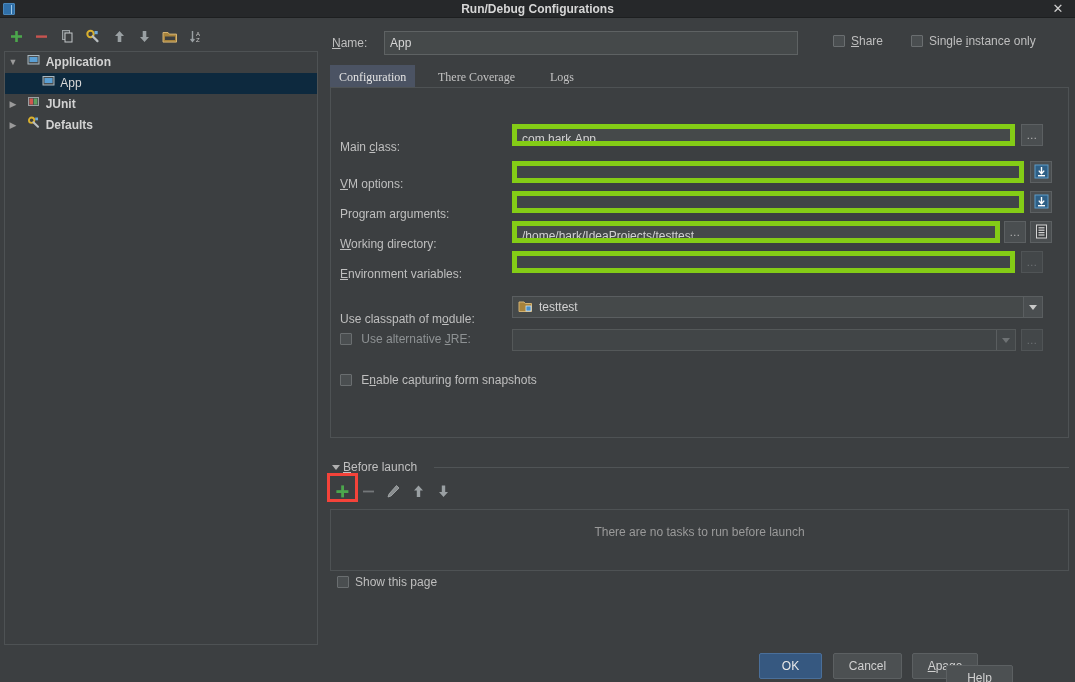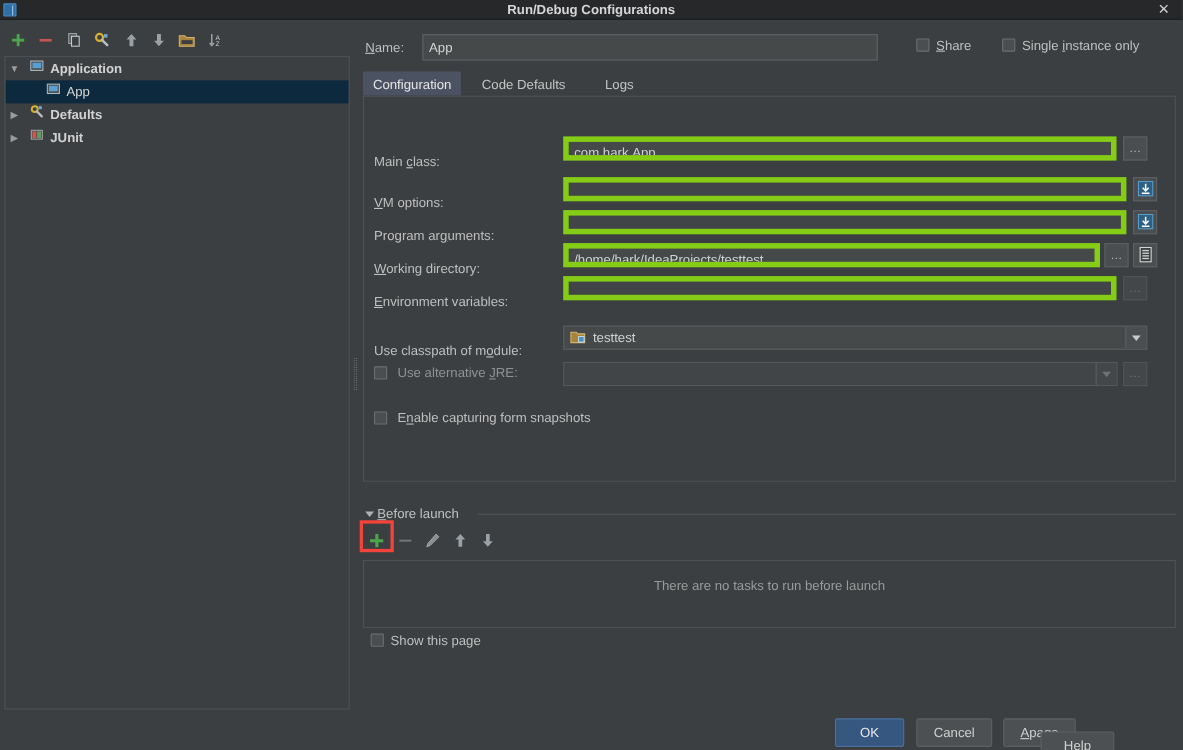--- a/index.html
+++ b/index.html
@@ -120,20 +120,21 @@
   #single-wrap{ position:absolute; left:583px; top:4px; height:16px; cursor:pointer;}
   .cbx-label { position:absolute; left:18px; top:-1px; white-space:nowrap; color:#bfbfbf; font-size:12px;}
   .mn { text-decoration: underline; }
 
   
   #tabs { position:absolute; left:2px; top:40px; width:739px; height:22px; }
   .tab {
     position:absolute; top:0; height:22px; line-height:22px;
     padding: 0 8px; font-size:12px; color:#c3c3c3; cursor:pointer;
     border:1px solid transparent;
+    font-family:Liberation Serif, serif;
   }
   .tab.active { background:#4b5363; color:#e4e4e4; }
 
   
   #configbox {
     position:absolute; left:2px; top:62px; width:739px; height:351px;
     border:1px solid #4e5254; background:#3c3f41;
   }
   .frow { position:absolute; left:0; width:739px; height:22px; }
   .flabel { position:absolute; left:9px; top:3px; font-size:12px; color:#bfbfbf; white-space:nowrap;margin-top:13px; }
@@ -303,38 +304,38 @@
             <rect x="2.5" y="4" width="8" height="5" fill="#5a9fd4"></rect>
           </svg>
         </span>
         <span class="tlabel">App</span>
       </div>
 
       <div class="tnode">
         <span class="twisty">▶</span>
         <span class="ticon">
           <svg width="13" height="13" viewBox="0 0 13 13">
-            <circle cx="4.6" cy="4.2" r="2.7" fill="none" stroke="#d9b02e" stroke-width="1.8"></circle>
-            <path d="M6.4 6.2 L11 10.8" stroke="#b9bec0" stroke-width="2" stroke-linecap="round"></path>
-            <rect x="8.2" y="1.5" width="2.8" height="2.8" fill="#6fa8d6"></rect>
+            <rect x="1.5" y="2.5" width="10" height="8" fill="#4a4e50" stroke="#9aa0a3" stroke-width="1"></rect>
+            <rect x="2.5" y="3.5" width="3.5" height="6" fill="#d0564f"></rect>
+            <rect x="6.8" y="3.5" width="3.5" height="6" fill="#5fa05f"></rect>
           </svg>
         </span>
-        <span class="tlabel">Defaults</span>
+        <span class="tlabel">JUnit</span>
       </div>
 
       <div class="tnode">
         <span class="twisty">▶</span>
         <span class="ticon">
           <svg width="13" height="13" viewBox="0 0 13 13">
-            <rect x="1.5" y="2.5" width="10" height="8" fill="#4a4e50" stroke="#9aa0a3" stroke-width="1"></rect>
-            <rect x="2.5" y="3.5" width="3.5" height="6" fill="#d0564f"></rect>
-            <rect x="6.8" y="3.5" width="3.5" height="6" fill="#5fa05f"></rect>
+            <circle cx="4.6" cy="4.2" r="2.7" fill="none" stroke="#d9b02e" stroke-width="1.8"></circle>
+            <path d="M6.4 6.2 L11 10.8" stroke="#b9bec0" stroke-width="2" stroke-linecap="round"></path>
+            <rect x="8.2" y="1.5" width="2.8" height="2.8" fill="#6fa8d6"></rect>
           </svg>
         </span>
-        <span class="tlabel">JUnit</span>
+        <span class="tlabel">Defaults</span>
       </div>
     </div>
   </div>
 
   <div id="splitter">
     <div class="grip"></div>
   </div>
 
   <div id="rightpanel">
 
@@ -346,21 +347,21 @@
         <span class="cbx-label"><span class="mn">S</span>hare</span>
       </div>
       <div id="single-wrap">
         <span class="cbx"></span>
         <span class="cbx-label">Single <span class="mn">i</span>nstance only</span>
       </div>
     </div>
 
     <div id="tabs">
       <div class="tab active" style="left:0px">Configuration</div>
-      <div class="tab" style="left:99px">Code Defaults</div>
+      <div class="tab" style="left:99px">There Coverage</div>
       <div class="tab" style="left:211px">Logs</div>
     </div>
 
     <div id="configbox">
 
       <div class="frow" style="top:36px">
         <div class="flabel">Main <span class="mn">c</span>lass:</div>
         <div class="finput" style="left:181px; width:503px;">com.hark.App</div>
         <div class="sqbtn" style="left:690px">
           <div class="dots">…</div>

